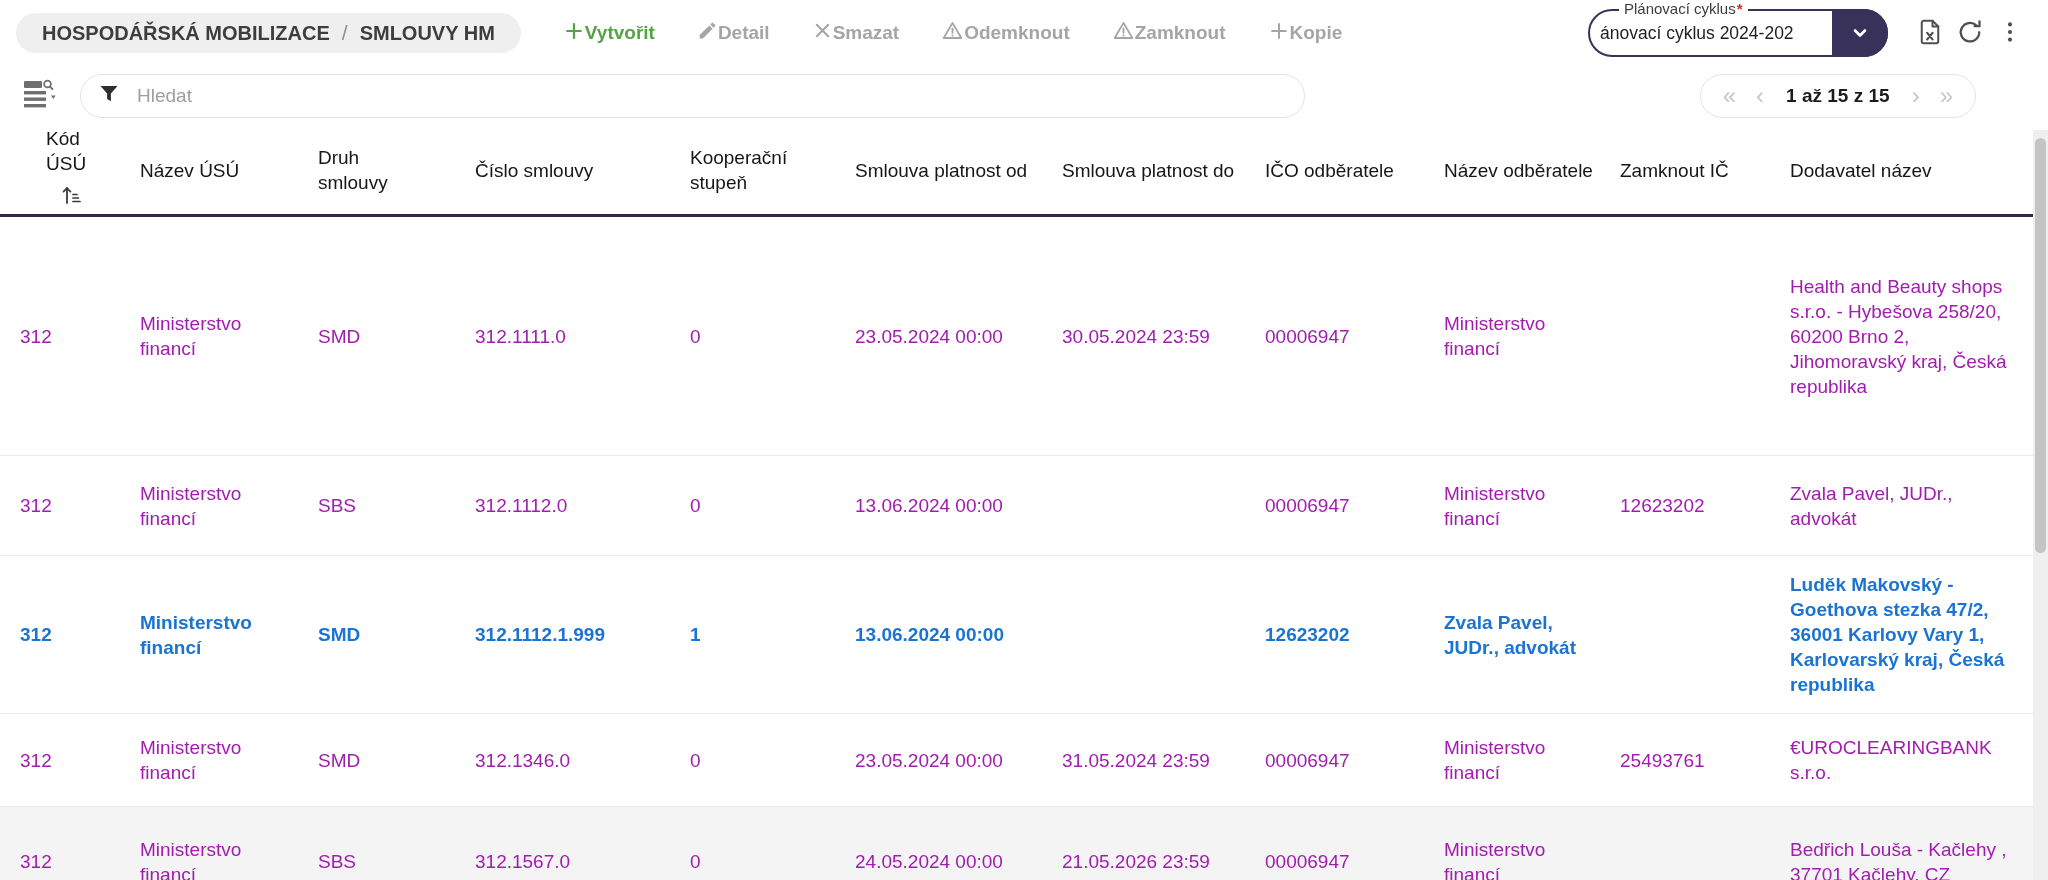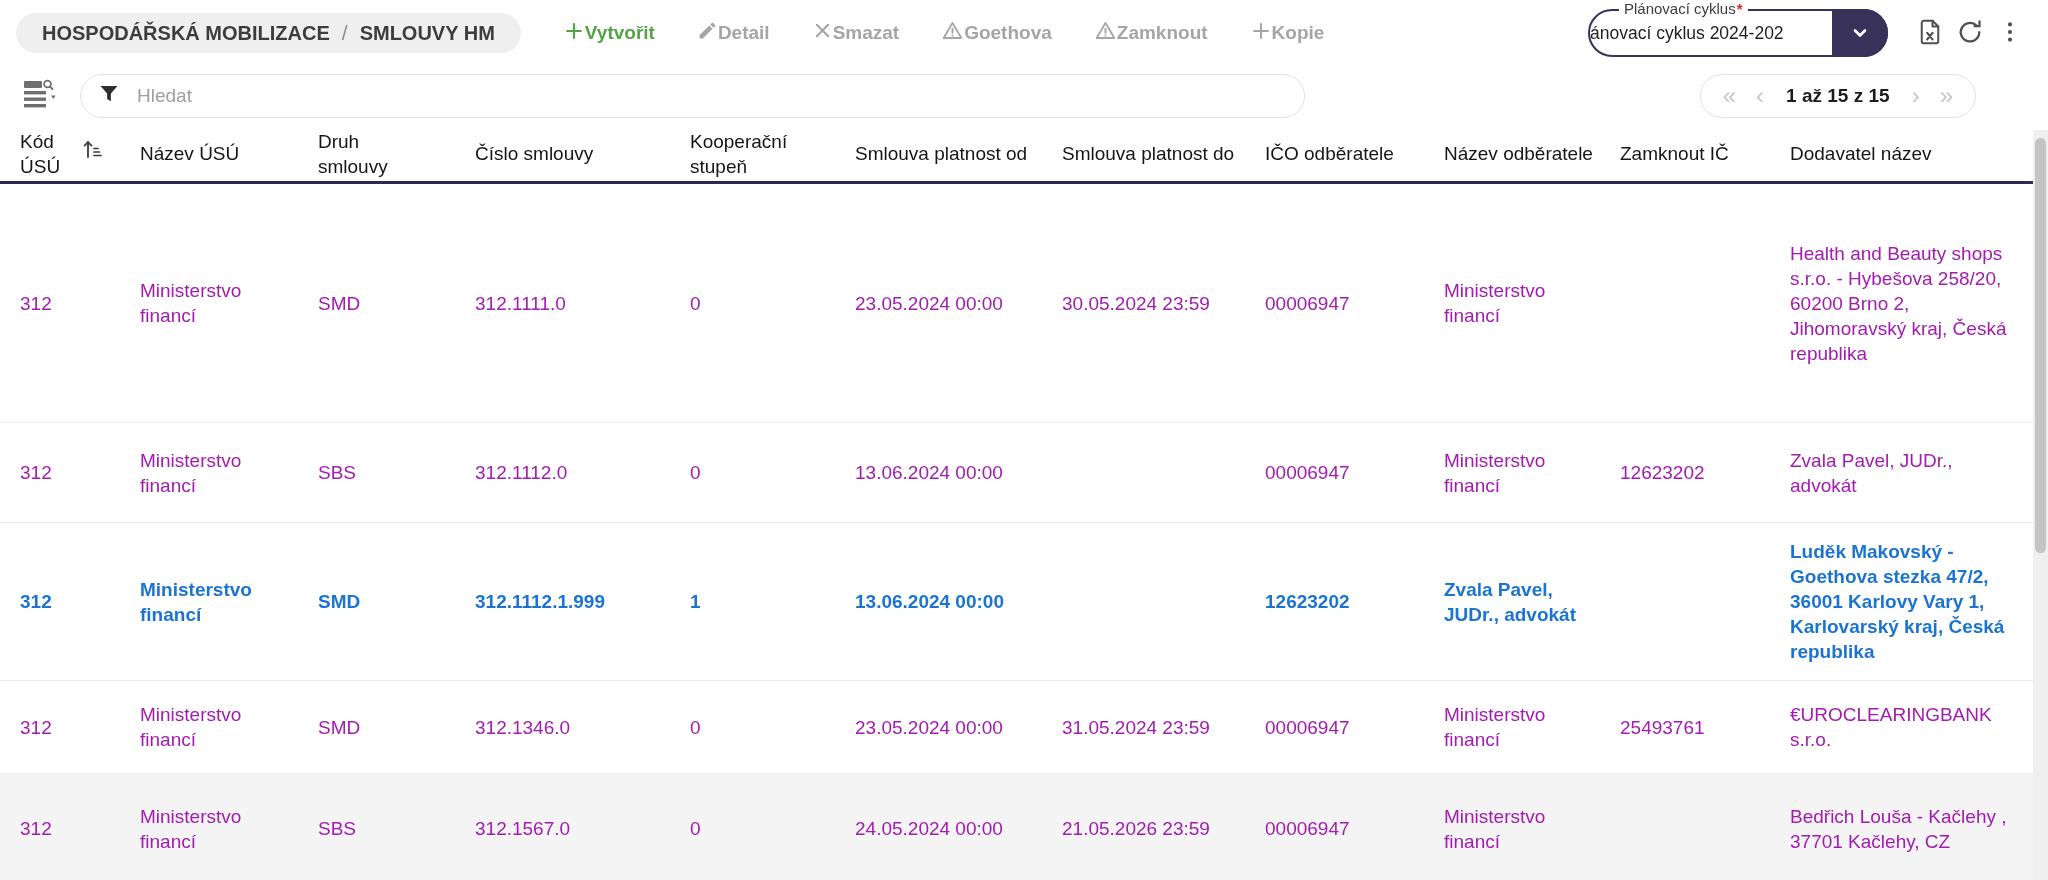--- a/index.html
+++ b/index.html
@@ -18,21 +18,21 @@
   .tb-btn svg { flex:0 0 auto; }
   .tb-gap { width:42px; flex:0 0 auto; }
   .toolbar .spacer { flex:1; }
 
   
   .cycle-select { position:relative; width:300px; height:48px; border:2px solid #38325a; border-radius:24px;
                   display:flex; align-items:center; background:#fff; cursor:pointer; margin-right:22px; }
   .cycle-label { position:absolute; top:-11px; left:29px; background:#fff; padding:0 5px; font-size:15px;
                  color:#3c3c3c; line-height:18px; white-space:nowrap; }
   .cycle-label .req { color:#d92b25; font-weight:700; margin-left:1px; }
-  .cycle-value { font-size:17.5px; color:#1f1f1f; padding-left:0; width:228px; overflow:hidden;
+  .cycle-value { font-size:17.5px; color:#1f1f1f; padding-left:10px; width:228px; overflow:hidden;
                  white-space:nowrap; }
   .cycle-chevron { margin-left:auto; width:56px; height:48px; margin-right:-2px; margin-top:-2px; margin-bottom:-2px;
                    background:#38325a; border-radius:0 24px 24px 0; display:flex; align-items:center; justify-content:center; }
   .icon-btn { background:none; border:none; cursor:pointer; display:flex; align-items:center; justify-content:center;
               width:40px; height:40px; }
 
   
   .filterbar { height:60px; display:flex; align-items:center; padding:0 20px; }
   .views-btn { background:none; border:none; cursor:pointer; width:46px; height:40px; display:flex; align-items:center; }
   .search { width:1225px; height:44px; border:1px solid #e2e2e2; border-radius:22px; display:flex;
@@ -45,21 +45,21 @@
   .pager .arrow { font-size:24px; color:#c6c6c6; background:none; border:none; cursor:pointer;
                   font-family:inherit; line-height:1; padding:0 2px; }
   .pager .range { font-size:19px; font-weight:700; color:#1c1c1c; white-space:nowrap; padding:0 4px; }
 
   
   .grid-header, .trow { display:grid;
     grid-template-columns:120px 178px 157px 215px 165px 207px 203px 179px 176px 170px minmax(0,1fr);
     padding-left:20px; padding-right:30px; align-items:center; }
   .grid-header { min-height:58px; border-bottom:3px solid #2d2a52; }
   .hcell { font-size:19px; font-weight:500; color:#161616; line-height:25px; padding-right:18px; }
-  .hcell.col-kod_usu { display:flex; align-items:center; gap:10px; }
+  .hcell.col-kod_usu { display:flex; align-items:center; gap:10px;flex-direction:column; }
   .hcell.col-kod_usu .hlabel { width:50px; }
   .hcell.col-druh_smlouvy .hlabel, .hcell.col-dodavatel_ic .hlabel { display:inline-block; max-width:110px; }
   .sort-icon { flex:0 0 auto; margin-top:-4px; }
 
   .trow { border-bottom:1px solid #ececec; background:#fff; cursor:pointer; }
   .trow:nth-child(5) { background:#f4f4f4; }
   .cell { font-size:19px; color:#a21caf; line-height:25px; padding:16px 18px 16px 0; overflow-wrap:break-word; }
   .cell.col-dodavatel_nazev { padding-right:6px; }
   .trow.selected .cell { color:#1b74d1; font-weight:700; }
 
@@ -99,21 +99,21 @@
           </svg></span>
       <span>Smazat</span>
     </button>
     <div class="tb-gap"></div>
     <button class="tb-btn">
       <span><svg width="23" height="23" viewBox="0 0 24 24">
             <path d="M12 4L21.2 19.8H2.8L12 4z" fill="none" stroke="#a5a5a5" stroke-width="1.9" stroke-linejoin="round"></path>
             <path d="M12 10v4.4" stroke="#a5a5a5" stroke-width="2" stroke-linecap="round"></path>
             <circle cx="12" cy="17.2" r="1.1" fill="#a5a5a5"></circle>
           </svg></span>
-      <span>Goethova</span>
+      <span>Odemknout</span>
     </button>
     <div class="tb-gap"></div>
     <button class="tb-btn">
       <span><svg width="23" height="23" viewBox="0 0 24 24">
             <path d="M12 4L21.2 19.8H2.8L12 4z" fill="none" stroke="#a5a5a5" stroke-width="1.9" stroke-linejoin="round"></path>
             <path d="M12 10v4.4" stroke="#a5a5a5" stroke-width="2" stroke-linecap="round"></path>
             <circle cx="12" cy="17.2" r="1.1" fill="#a5a5a5"></circle>
           </svg></span>
       <span>Zamknout</span>
     </button>

